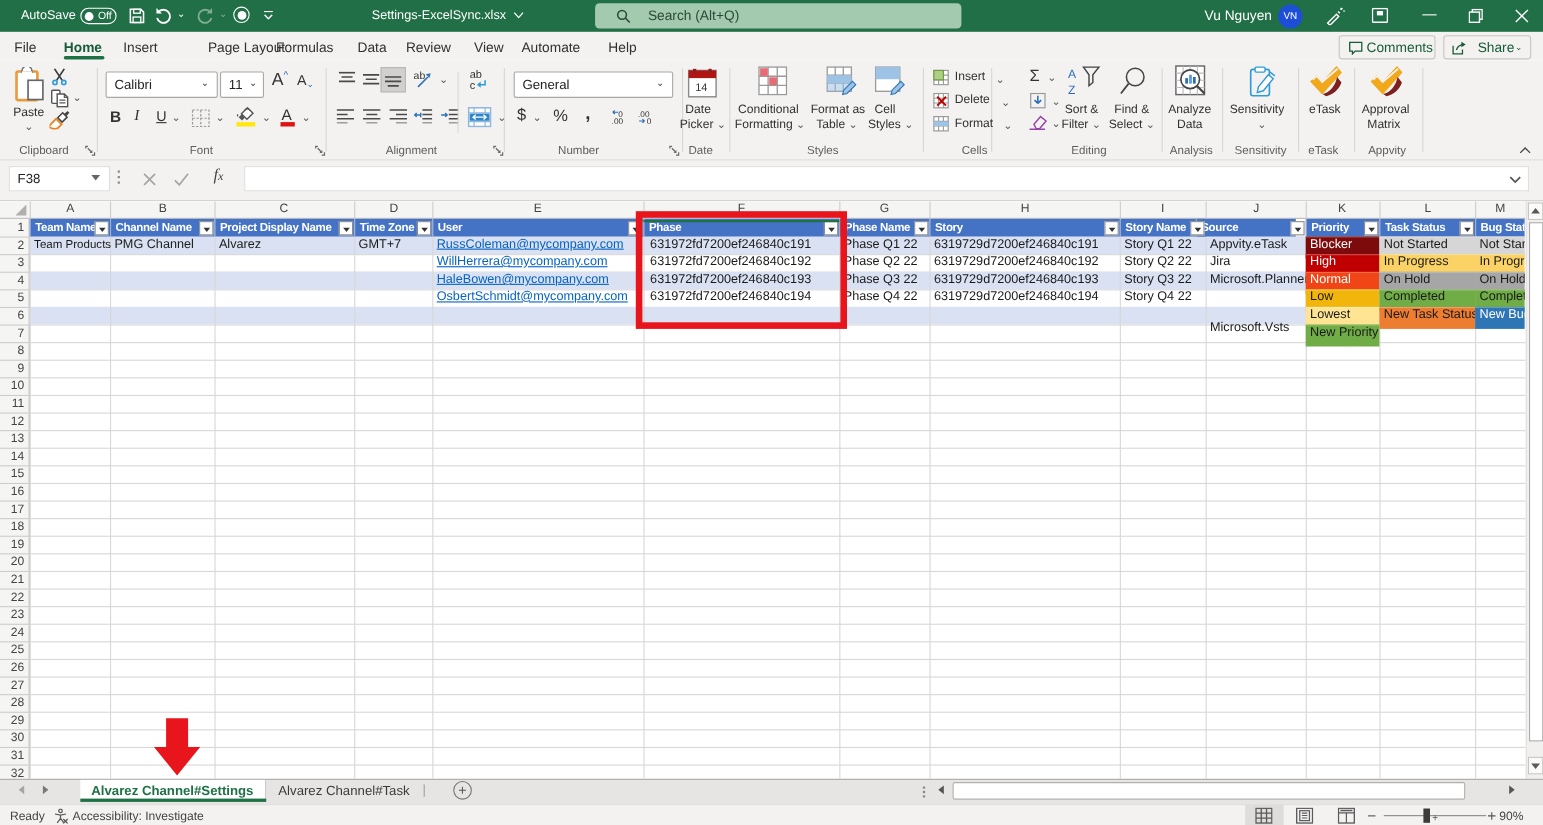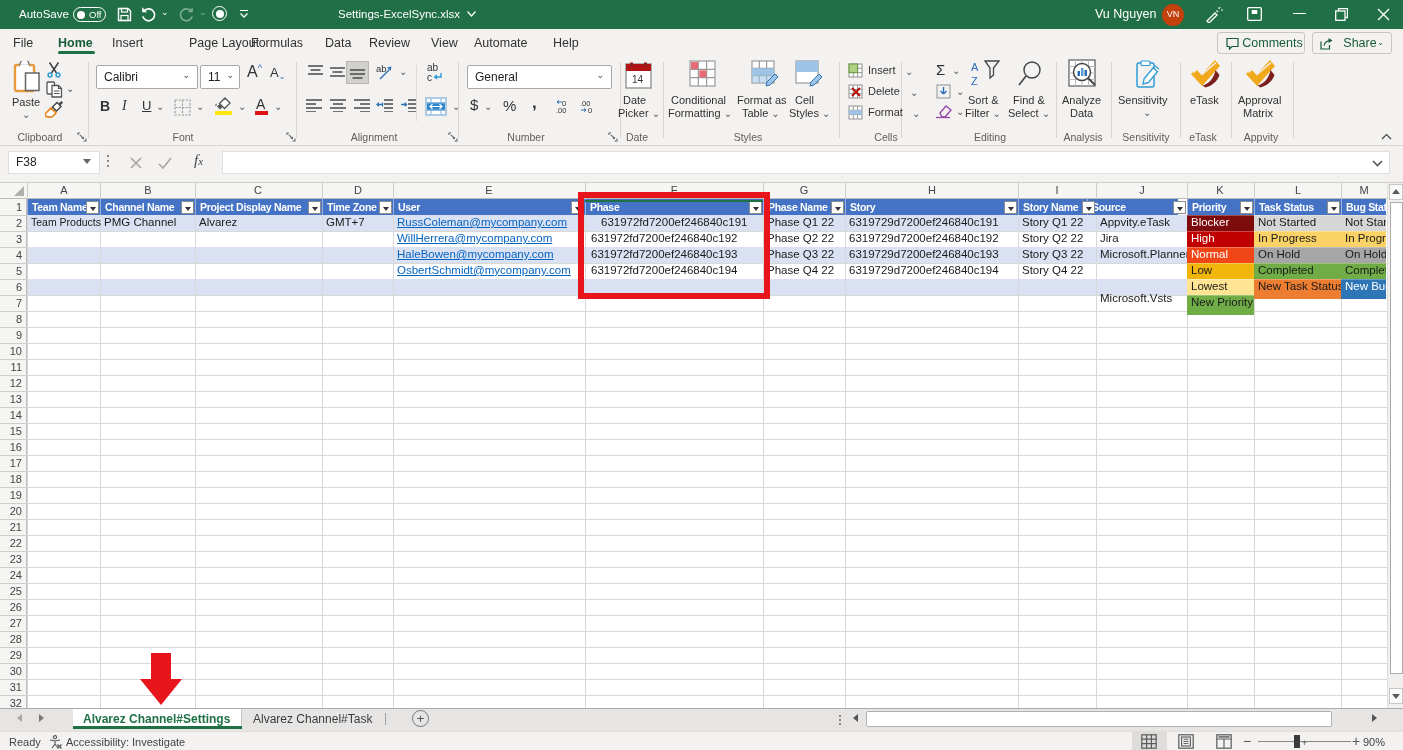--- a/index.html
+++ b/index.html
@@ -5,21 +5,21 @@
   * { margin:0; padding:0; box-sizing:border-box; }
   html,body { width:1403px; height:750px; overflow:hidden; }
   body { font-family:"Liberation Sans", sans-serif; position:relative; background:#fff; }
   .abs { position:absolute; }
 
   
   #titlebar { left:0; top:0; width:1403px; height:29px; background:#216f46; color:#fff; }
   #titlebar .txt { position:absolute; font-size:12px; color:#fff; white-space:nowrap; }
   #searchbox { position:absolute; left:541px; top:3px; width:333px; height:23px; background:#a3c9ae; border-radius:4px; }
   #searchbox span { position:absolute; left:48px; top:4px; font-size:12.5px; color:#2c4a39; }
-  #avatar { position:absolute; left:1162px; top:3.5px; width:22px; height:22px; border-radius:50%; background:#c2410c; color:#fff; font-size:9px; text-align:center; line-height:21px; }
+  #avatar { position:absolute; left:1162px; top:3.5px; width:22px; height:22px; border-radius:50%; background:#1d4ed8; color:#fff; font-size:9px; text-align:center; line-height:21px; }
 
   
   #tabrow { left:0; top:29px; width:1403px; height:26px; background:#f3f2f1; }
   #tabrow .rtab { position:absolute; top:7px; font-size:12.5px; color:#323130; white-space:nowrap; }
   #hometab { font-weight:bold; color:#185c37 !important; }
   #homeline { position:absolute; left:58px; top:22px; width:37px; height:3px; background:#1e7145; border-radius:2px; }
   .pillbtn { position:absolute; top:3px; height:22px; border:1px solid #c8c6c4; border-radius:3px; background:#fff0; font-size:12.5px; color:#185c37; line-height:20px; text-align:center; }
 
   
   #ribbon { left:0; top:55px; width:1403px; height:91px; background:#f3f2f1; border-bottom:1px solid #d8d6d4; }
@@ -87,20 +87,27 @@
   <span style="position:absolute; left:212px; top:6px; width:15px; height:15px; border-radius:50%; border:1.5px solid #fff;"></span>
   <span style="position:absolute; left:215.5px; top:9.5px; width:8px; height:8px; border-radius:50%; background:#fff;"></span>
   <span style="position:absolute; left:240px; top:9.5px; width:8px; height:1.4px; background:#fff;"></span>
   <svg style="position:absolute; left:240px; top:12.5px;" width="8" height="5" viewBox="0 0 8 5">
       <path d="M0.5 0.5L4 4l3.5-3.5" fill="none" stroke="#fff" stroke-width="1.3"></path>
     </svg>
   <span class="txt" style="left:338px; top:8px; font-size:11.5px;">Settings-ExcelSync.xlsx</span>
   <svg style="position:absolute; left:467px; top:11px;" width="9" height="6" viewBox="0 0 9 6">
       <path d="M0.5 0.5L4.5 5l4-4.5" fill="none" stroke="#fff" stroke-width="1.2"></path>
     </svg>
+  <div id="searchbox">
+    <svg style="position:absolute; left:19px; top:5px;" width="14" height="14" viewBox="0 0 14 14">
+        <circle cx="5.5" cy="5.5" r="4" fill="none" stroke="#2c4a39" stroke-width="1.4"></circle>
+        <path d="M8.5 8.5l4 4" stroke="#2c4a39" stroke-width="1.4"></path>
+      </svg>
+    <span>Search (Alt+Q)</span>
+  </div>
   <span class="txt" style="left:1095px; top:7px; font-size:12.5px;">Vu Nguyen</span>
   <div id="avatar">VN</div>
   <svg style="position:absolute; left:1205px; top:6px;" width="18" height="17" viewBox="0 0 18 17">
       <path d="M2 15l8-8 2 2-8 8z" fill="none" stroke="#fff" stroke-width="1.3"></path>
       <path d="M11.5 4.5l1.5 1.5" stroke="#fff" stroke-width="1.3"></path>
       <path d="M14 1v2M16 4h2M15.5 1.5l-1 1" stroke="#fff" stroke-width="1"></path>
     </svg>
   <svg style="position:absolute; left:1247px; top:7px;" width="15" height="14" viewBox="0 0 15 14">
       <rect x="0.7" y="0.7" width="13.6" height="12.6" rx="1" fill="none" stroke="#fff" stroke-width="1.3"></rect>
       <rect x="4.7" y="3" width="5.6" height="4" fill="#fff"></rect>
@@ -615,21 +622,21 @@
 <div class="fbtn" style="left:1004px; top:18px;"></div>
 <div class="fbtn" style="left:1082px; top:18px;"></div>
 <div class="fbtn" style="left:1173px; top:18px;"></div>
 <div class="fbtn" style="left:1240px; top:18px;"></div>
 <div class="fbtn" style="left:1327px; top:18px;"></div>
 <div class="cell" style="left:27px; top:32px; width:95px; font-size:10.5px;">Team Products</div>
 <div class="cell" style="left:100px; top:32px; width:95px;">PMG Channel</div>
 <div class="cell" style="left:195px; top:32px; width:127px;">Alvarez</div>
 <div class="cell" style="left:322px; top:32px; width:71px;">GMT+7</div>
 <div class="cell" style="left:393px; top:32px; width:192px;"><span class="link">RussColeman@mycompany.com</span></div>
-<div class="cell" style="left:585px; padding-left:16px; top:32px; width:178px;">631972fd7200ef246840c191</div>
+<div class="cell" style="left:585px; padding-left:6px; top:32px; width:178px;">631972fd7200ef246840c191</div>
 <div class="cell" style="left:763px; top:32px; width:82px;">Phase Q1 22</div>
 <div class="cell" style="left:845px; top:32px; width:173px;">6319729d7200ef246840c191</div>
 <div class="cell" style="left:1018px; top:32px; width:78px;">Story Q1 22</div>
 <div class="cell" style="left:1096px; top:32px; width:91px;">Appvity.eTask</div>
 <div class="cell" style="left:1187px; top:32px; width:67px; background:#7d0b0b; color:#fff; box-shadow:inset 0 1px 0 rgba(255,255,255,.28);">Blocker</div>
 <div class="cell" style="left:1254px; top:32px; width:87px; background:#d6d6d6; color:#1a1a1a; box-shadow:inset 0 1px 0 rgba(255,255,255,.28);">Not Started</div>
 <div class="cell" style="left:1341px; top:32px; width:45px; background:#d6d6d6; color:#1a1a1a; box-shadow:inset 0 1px 0 rgba(255,255,255,.28);">Not Started</div>
 <div class="cell" style="left:393px; top:48px; width:192px;"><span class="link">WillHerrera@mycompany.com</span></div>
 <div class="cell" style="left:585px; padding-left:6px; top:48px; width:178px;">631972fd7200ef246840c192</div>
 <div class="cell" style="left:763px; top:48px; width:82px;">Phase Q2 22</div>

